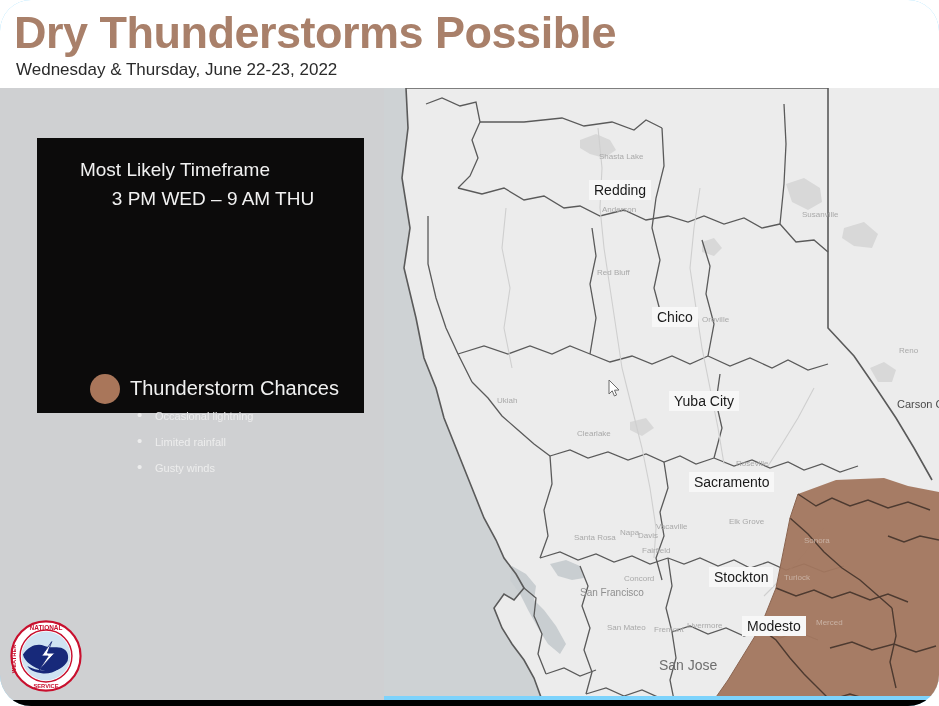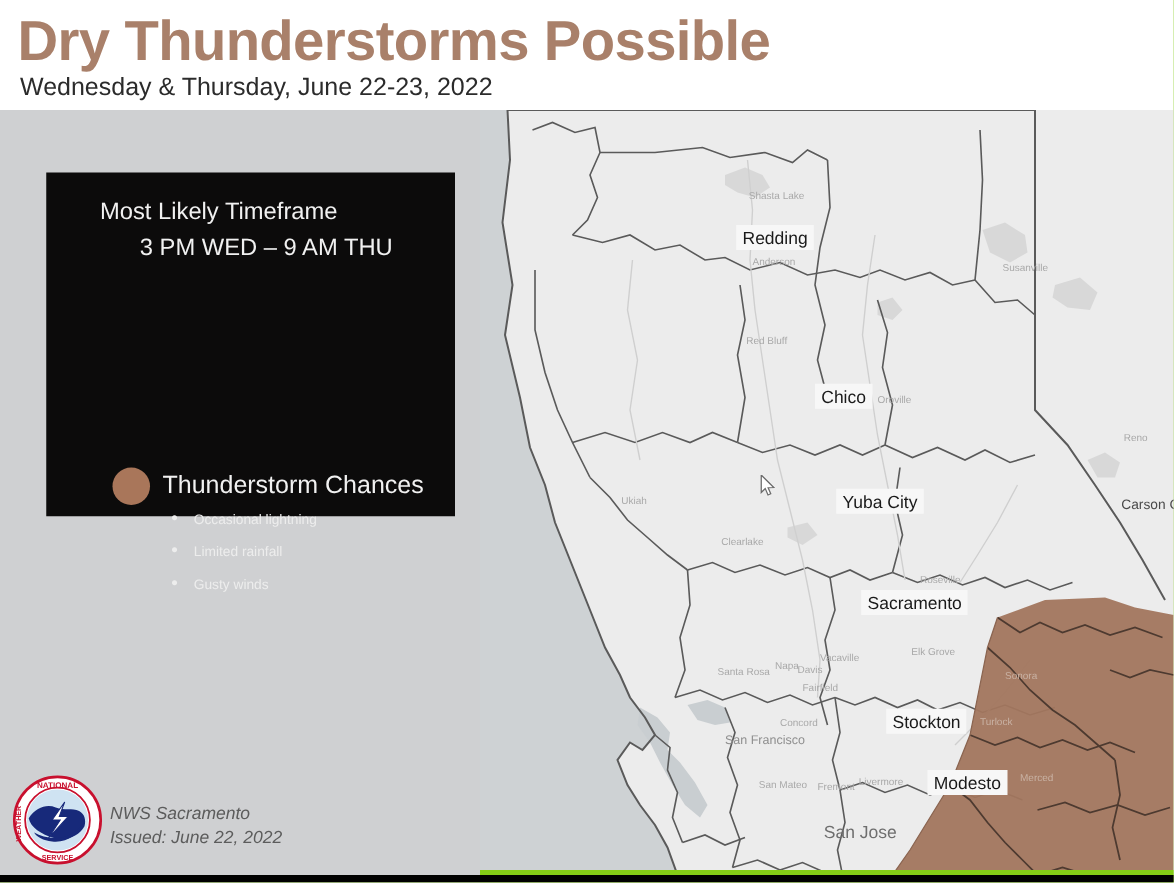--- a/index.html
+++ b/index.html
@@ -1,23 +1,23 @@
 <!DOCTYPE html>
 <html><head>
 <meta charset="utf-8">
 <style>
   html,body{margin:0;padding:0;background:#fff;}
   body{width:939px;height:706px;font-family:"Liberation Sans",sans-serif;overflow:hidden;}
-  #stage{position:relative;width:939px;height:706px;background:#84cc16;overflow:hidden;}
+  #stage{position:relative;width:939px;height:706px;background:#7dd3fc;overflow:hidden;border-radius:31px;}
 
   
   #header{position:absolute;left:0;top:0;width:939px;height:88px;background:#ffffff;}
   #title{position:absolute;left:14px;top:8px;font-size:45px;line-height:50px;font-weight:700;
          color:#a9806a;letter-spacing:-0.5px;white-space:nowrap;}
-  #subtitle{position:absolute;left:16px;top:60px;font-size:20px;line-height:20px;color:#2b2b2b;white-space:nowrap;}
+  #subtitle{position:absolute;left:16px;top:60px;font-size:17px;line-height:20px;color:#2b2b2b;white-space:nowrap;}
 
   
   #leftpanel{position:absolute;left:0;top:88px;width:384px;height:618px;background:#cfd0d2;}
 
   
   #legendbox{position:absolute;left:37px;top:138px;width:327px;height:275px;background:#0c0b0b;}
   .lg-head{color:#f1f1f1;text-align:center;font-size:19px;line-height:29px;}
   #lg-head1{position:absolute;left:0;top:17px;width:276px;}
   #lg-head2{position:absolute;left:0;top:46px;width:352px;}
   #lg-swatch{position:absolute;left:53px;top:236px;width:30px;height:30px;border-radius:50%;background:#a9765a;}
@@ -72,24 +72,20 @@
     <circle cx="50" cy="50" r="34" fill="#cfe3f2"></circle>
     <path d="M18 48 C26 36,38 32,48 36 C58 40,66 36,74 40 C80 43,82 50,80 57
              C74 68,60 74,46 70 C32 66,20 58,18 48 Z" fill="#17297a"></path>
     <path d="M24 64 C34 70,48 72,60 68 C68 65,74 60,78 54
              C74 66,60 76,44 74 C34 73,27 69,24 64 Z" fill="#17297a"></path>
     <path d="M58 30 L44 50 L53 50 L40 70 L62 46 L52 46 Z" fill="#ffffff" stroke="#17297a" stroke-width="1.2"></path>
     <text x="50" y="14" font-family="Liberation Sans, sans-serif" font-size="9" font-weight="bold" fill="#c8102e" text-anchor="middle">NATIONAL</text>
     <text x="50" y="94" font-family="Liberation Sans, sans-serif" font-size="8" font-weight="bold" fill="#c8102e" text-anchor="middle">SERVICE</text>
     <text x="9" y="54" font-family="Liberation Sans, sans-serif" font-size="8" font-weight="bold" fill="#c8102e" text-anchor="middle" transform="rotate(-90 9 54)">WEATHER</text>
   </svg>
-  <div id="nwstext">
-    <div>NWS Sacramento</div>
-    <div>Issued: June 22, 2022</div>
-  </div>
 
   <div id="map">
     <svg id="mapsvg" width="555" height="612" viewBox="0 0 555 612">
 
       <rect x="0" y="0" width="555" height="612" fill="#ececec"></rect>
 
       <path d="M0 0 L22 0 L24 40 L18 90 L26 140 L20 180 L32 230 L40 270 L52 300
                L60 330 L72 360 L88 400 L100 430 L112 452 L120 470 L132 486
                L140 500 L130 512 L120 506 L110 520 L118 540 L128 556 L140 572
                L150 590 L158 612 L0 612 Z" fill="#ced2d4"></path>

